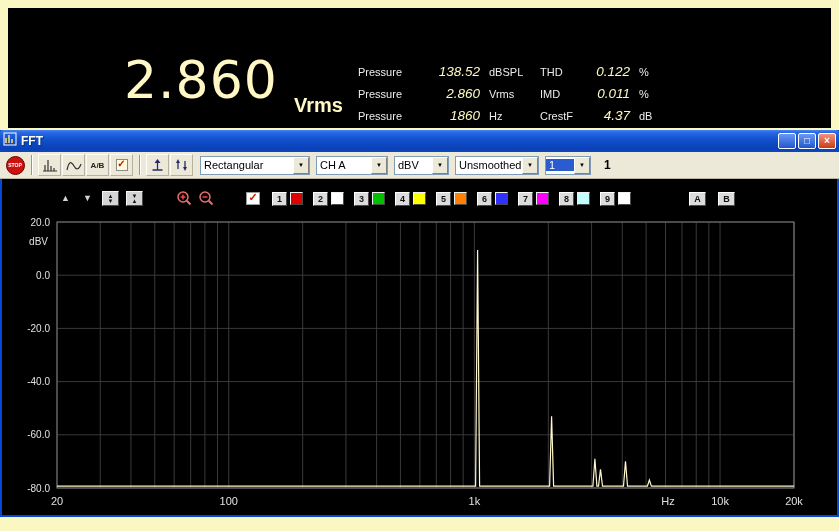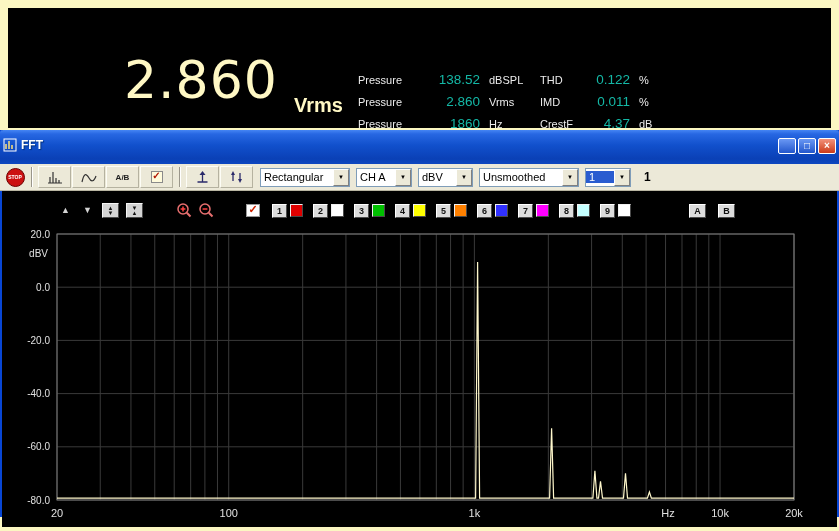--- a/index.html
+++ b/index.html
@@ -18,32 +18,32 @@
     font-size:52px; color:#fff8c4; letter-spacing:1px;
   }
   .meter-unit {
     position:absolute; left:286px; top:86px;
     font-size:20px; font-weight:bold; color:#fff8c4;
   }
   .readouts {
     position:absolute; left:350px; top:56px;
     display:grid; grid-template-columns:64px 66px 52px 46px 52px 28px;
     row-gap:7px; align-items:baseline;
-    font-size:11px; color:#ececec;margin-top:8px;
-  }
-  .readout-val { text-align:right; font-size:13.5px; color:#14b8a6; padding-right:8px; }
+    font-size:11px; color:#ececec;
+  }
+  .readout-val { text-align:right; font-size:13.5px; color:#fef9c3; padding-right:8px;font-style:italic; }
   .readout-unit { padding-left:1px; }
 
   
   #fft-window {
     position:absolute; left:0; top:130px; width:839px; height:387px;
     border:2px solid #0846d4; border-top:0; background:#000;
   }
   .titlebar {
-    height:34px; margin:0 -2px; display:flex; align-items:flex-start; gap:4px; padding:8px 3px;
+    height:22px; margin:0 -2px; display:flex; align-items:center; gap:4px; padding:8px 3px;
     background:linear-gradient(180deg,#4585f4 0%, #2767e2 12%, #1150cc 45%, #0a40b6 85%, #0d47c0 100%);
     border-radius:3px 3px 0 0;
   }
   .tb-title { color:#fff; font-weight:bold; font-size:12px; text-shadow:1px 1px 1px #00307a; flex:1; }
   .tb-btns { display:flex; gap:2px; }
   .wbtn {
     width:18px; height:16px; border-radius:2px; border:1px solid #fff;
     background:linear-gradient(#6a98f4,#2256cc);
     color:#fff; font-size:10px; font-weight:bold; line-height:1;
     display:flex; align-items:center; justify-content:center; padding:0; cursor:default;
@@ -55,36 +55,36 @@
     height:27px; margin:0 -2px; background:#ece9d8; border-bottom:1px solid #b9b5a2;
     display:flex; align-items:center; padding:0 0 0 4px;
   }
   .stop-btn { width:22px; height:22px; background:transparent; border:0; padding:0; display:flex; align-items:center; justify-content:center; }
   .stop-inner {
     width:19px; height:19px; border-radius:50%; background:#cc1111; border:1px solid #6d0000;
     color:#fff; font-size:5px; font-weight:bold; display:flex; align-items:center; justify-content:center;
   }
   .tb-sep { width:2px; height:20px; border-left:1px solid #9a968a; border-right:1px solid #fff; margin:0 5px; }
   .tb-btn {
-    width:33px; height:22px; background:#ece9d8; padding:0; margin-right:1px;
+    width:23px; height:22px; background:#ece9d8; padding:0; margin-right:1px;
     border:1px solid; border-color:#fdfdf6 #b5b2a0 #b5b2a0 #fdfdf6;
     display:flex; align-items:center; justify-content:center;
   }
   .tb-btn .ab-txt { font-size:8px; font-weight:bold; color:#222; }
   .chkicon { width:12px; height:12px; background:#fffbdc; border:1px solid #8a8a8a; display:flex; align-items:center; justify-content:center; }
   .chkicon span { color:#b01500; font-size:10px; font-weight:bold; line-height:1; margin-top:-2px; }
 
   .dd { display:flex; align-items:center; height:19px; border:1px solid #7f9db9; background:#fff; font-size:11px; margin-left:6px; }
   .dd-text { flex:1; padding:0 3px; white-space:nowrap; overflow:hidden; color:#000; }
   .dd-arrow {
     width:16px; height:17px; background:#ece9d8; flex:none;
     border:1px solid; border-color:#fff #808080 #808080 #fff;
     display:flex; align-items:center; justify-content:center; font-size:6px; color:#000;
   }
-  .dd.wf{width:90px}.dd.ch{width:56px}.dd.un{width:55px}.dd.sm{width:100px}.dd.avg{width:46px}
+  .dd.wf{width:110px}.dd.ch{width:72px}.dd.un{width:55px}.dd.sm{width:84px}.dd.avg{width:46px}
   .dd.avg .dd-text { background:#2a5cd0; color:#fff; }
   .avg-label { margin-left:13px; font-size:12px; color:#000; font-weight:bold; }
 
   
   .plot-client { position:relative; width:835px; height:336px; background:#000; }
   #fft-plot { position:absolute; left:0; top:0; }
 
   .plot-controls { position:absolute; left:56px; top:11px; z-index:2; display:flex; align-items:center; }
   .pc-flat { background:transparent; border:0; color:#d4d4d4; font-size:9px; width:15px; padding:0; margin-right:7px; line-height:1; }
   .pc-btn {

